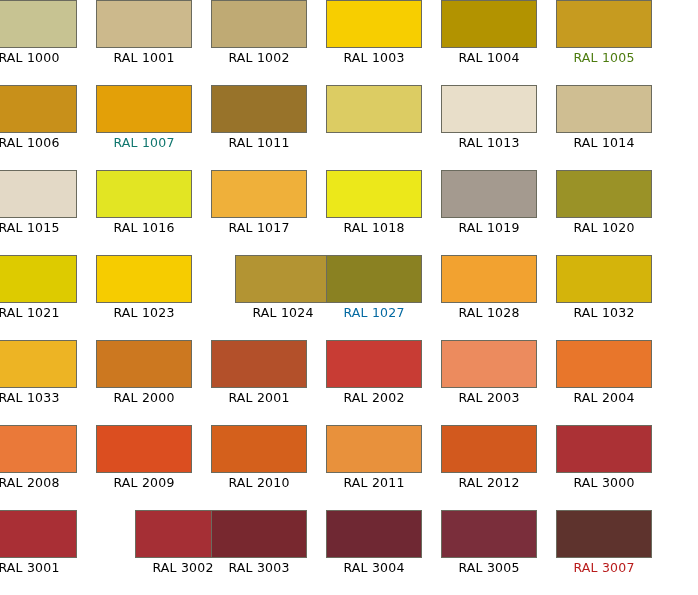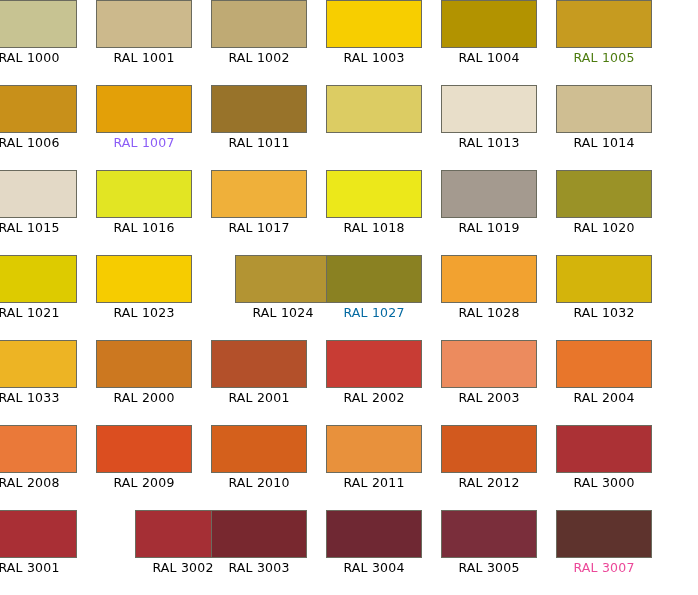--- a/index.html
+++ b/index.html
@@ -77,21 +77,21 @@
     <div class="swatch-cell" style="left: 556px; top: 0px;">
       <span class="swatch-chip" title="RAL 1005" style="background: rgb(198, 155, 32); border-color: rgb(107, 107, 94);"></span>
       <span class="swatch-label" style="color: #4d7c0f;">RAL 1005</span>
     </div>
     <div class="swatch-cell" style="left: -19px; top: 85px;">
       <span class="swatch-chip" title="RAL 1006" style="background: rgb(200, 144, 26); border-color: rgb(107, 107, 94);"></span>
       <span class="swatch-label" style="color: rgb(0, 0, 0);">RAL 1006</span>
     </div>
     <div class="swatch-cell" style="left: 96px; top: 85px;">
       <span class="swatch-chip" title="RAL 1007" style="background: rgb(227, 160, 8); border-color: rgb(107, 107, 94);"></span>
-      <span class="swatch-label" style="color: #8b5cf6;">RAL 1007</span>
+      <span class="swatch-label" style="color: #0f766e;">RAL 1007</span>
     </div>
     <div class="swatch-cell" style="left: 211px; top: 85px;">
       <span class="swatch-chip" title="RAL 1011" style="background: rgb(152, 115, 42); border-color: rgb(107, 107, 94);"></span>
       <span class="swatch-label" style="color: rgb(0, 0, 0);">RAL 1011</span>
     </div>
     <div class="swatch-cell" style="left: 326px; top: 85px;">
       <span class="swatch-chip" title="RAL 1012" style="background: rgb(220, 204, 99); border-color: rgb(107, 107, 94);"></span>
       <span class="swatch-label" style="color: #737373; margin-top: 39px;">RAL 1012</span>
     </div>
     <div class="swatch-cell" style="left: 441px; top: 85px;">
@@ -213,15 +213,15 @@
     <div class="swatch-cell" style="left: 326px; top: 510px;">
       <span class="swatch-chip" title="RAL 3004" style="background: rgb(111, 40, 51); border-color: rgb(107, 107, 94);"></span>
       <span class="swatch-label" style="color: rgb(0, 0, 0);">RAL 3004</span>
     </div>
     <div class="swatch-cell" style="left: 441px; top: 510px;">
       <span class="swatch-chip" title="RAL 3005" style="background: rgb(122, 46, 59); border-color: rgb(107, 107, 94);"></span>
       <span class="swatch-label" style="color: rgb(0, 0, 0);">RAL 3005</span>
     </div>
     <div class="swatch-cell" style="left: 556px; top: 510px;">
       <span class="swatch-chip" title="RAL 3007" style="background: rgb(94, 51, 45); border-color: rgb(107, 107, 94);"></span>
-      <span class="swatch-label" style="color: #ec4899;">RAL 3007</span>
+      <span class="swatch-label" style="color: #b91c1c;">RAL 3007</span>
     </div>
   </div>
 
 </body></html>

